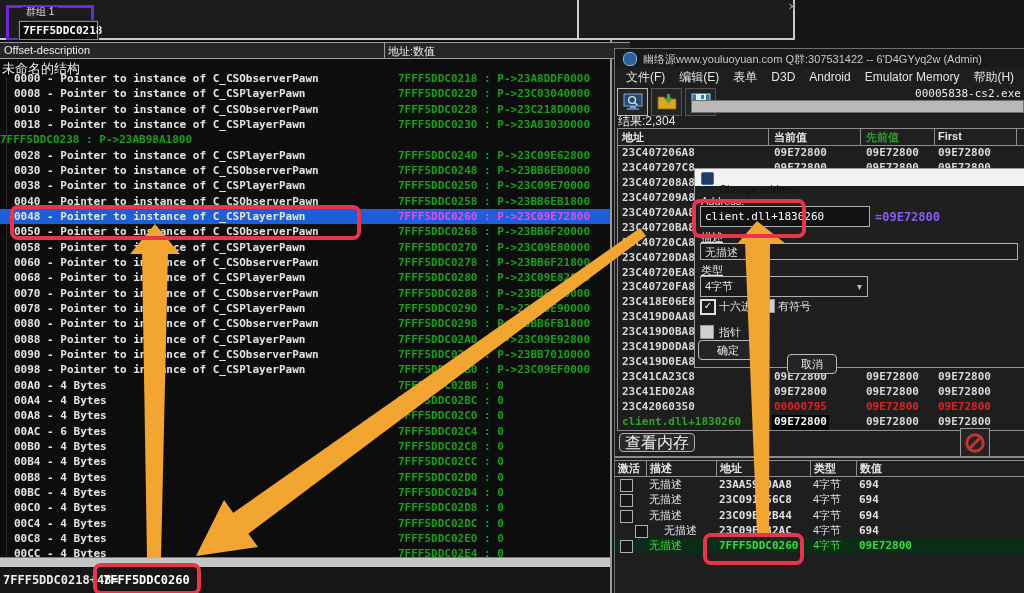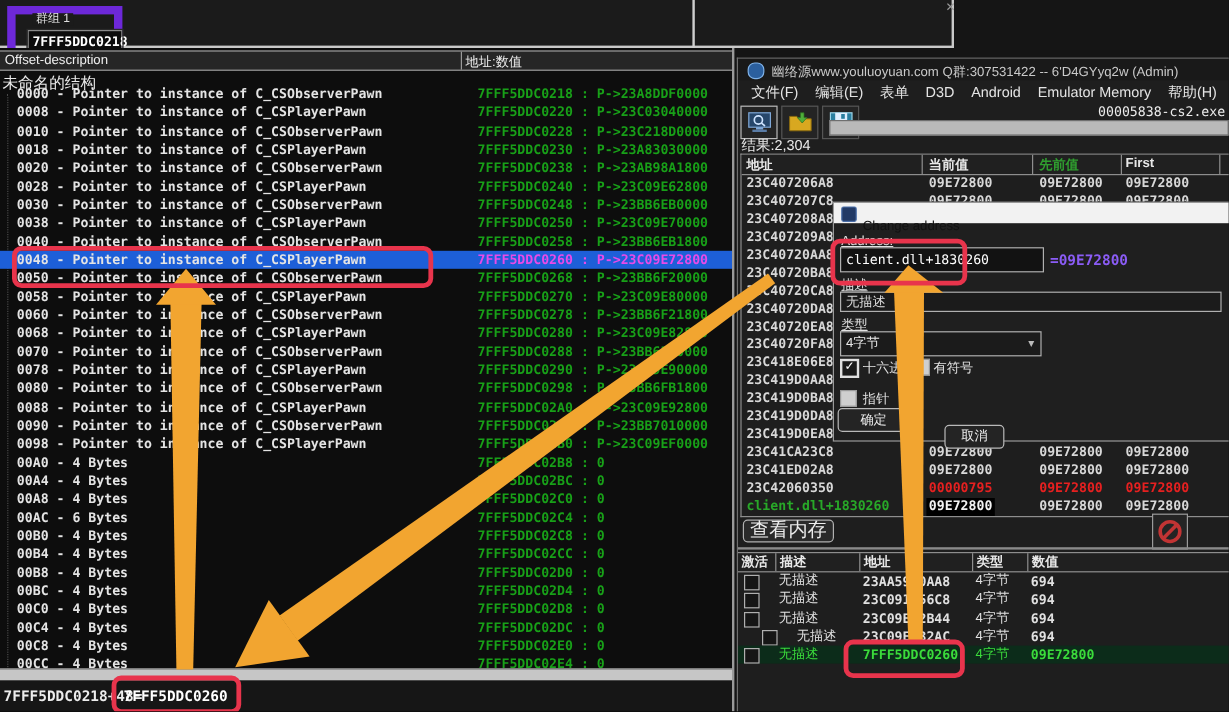--- a/index.html
+++ b/index.html
@@ -5,30 +5,30 @@
   html,body{margin:0;padding:0;background:#101010;}
   .screen{position:relative;width:1024px;height:593px;overflow:hidden;background:#151515;
           font-family:"Liberation Sans","DejaVu Sans",sans-serif;}
   .mono{font-family:"DejaVu Sans Mono","Liberation Mono",monospace;}
   .abs{position:absolute;}
 
   
   .top-panel{left:0;top:0;width:793px;height:38px;background:#1b1b1b;
              border-right:2px solid #c9c9c9;border-bottom:2px solid #c9c9c9;}
   .top-divider{left:577px;top:0;width:2px;height:40px;background:#cfcfcf;}
-  .groupbox{left:6px;top:5px;width:82px;height:30px;border:7px solid #6d28d9;}
+  .groupbox{left:6px;top:5px;width:82px;height:30px;border:3px solid #6d28d9;}
   .groupbox-label{left:14px;top:-1px;background:#1b1b1b;padding:0 3px;font-size:10px;color:#e0e0e0;line-height:10px;}
   .group-input{left:10px;top:13px;width:74px;height:17px;background:#0c0c0c;border:1px solid #8a8a8a;
                outline:1px solid #2a2a2a;color:#fff;font-size:11px;font-weight:bold;line-height:17px;padding-left:3px;}
   .panel-close{left:788px;top:1px;color:#9a9a9a;font-size:10px;}
 
   
   .struct-win{left:0;top:40px;width:610px;height:553px;background:#0d0d0d;border-right:2px solid #9a9a9a;}
   .struct-header{left:0;top:2px;width:610px;height:15px;background:#262626;
-                 border-top:1px solid #9a9a9a;border-bottom:1px solid #9a9a9a;}
+                 border-top:1px solid #9a9a9a;border-bottom:1px solid #9a9a9a;padding-left:20px;}
   .struct-header .h1{position:absolute;left:4px;top:1px;font-size:11px;color:#eee;}
   .struct-header .h2{position:absolute;left:388px;top:1px;font-size:11px;color:#eee;}
   .struct-header .hdiv{position:absolute;left:384px;top:0;width:1px;height:15px;background:#9a9a9a;}
   .struct-root{left:2px;top:20px;font-size:13px;color:#eaeaea;}
   .tree-guide{left:6px;top:38px;width:0;height:480px;border-left:1px dotted #4a4a4a;}
   .srows{left:0;top:31px;width:610px;}
   .srow{display:flex;height:15.33px;line-height:15.33px;font-size:11px;font-weight:bold;
         font-family:"DejaVu Sans Mono","Liberation Mono",monospace;white-space:nowrap;}
   .srow .sl{width:384px;padding-left:14px;color:#e4e4e4;overflow:hidden;}
   .srow .sr{color:#18a018;overflow:hidden;}
@@ -151,21 +151,20 @@
         </div>
         <div class="srow">
           <span class="sl">0010 - Pointer to instance of C_CSObserverPawn</span>
           <span class="sr">7FFF5DDC0228 : P-&gt;23C218D0000</span>
         </div>
         <div class="srow">
           <span class="sl">0018 - Pointer to instance of C_CSPlayerPawn</span>
           <span class="sr">7FFF5DDC0230 : P-&gt;23A83030000</span>
         </div>
         <div class="srow">
-          <span class="sl">0020 - Pointer to instance of C_CSObserverPawn</span>
           <span class="sr">7FFF5DDC0238 : P-&gt;23AB98A1800</span>
         </div>
         <div class="srow">
           <span class="sl">0028 - Pointer to instance of C_CSPlayerPawn</span>
           <span class="sr">7FFF5DDC0240 : P-&gt;23C09E62800</span>
         </div>
         <div class="srow">
           <span class="sl">0030 - Pointer to instance of C_CSObserverPawn</span>
           <span class="sr">7FFF5DDC0248 : P-&gt;23BB6EB0000</span>
         </div>

